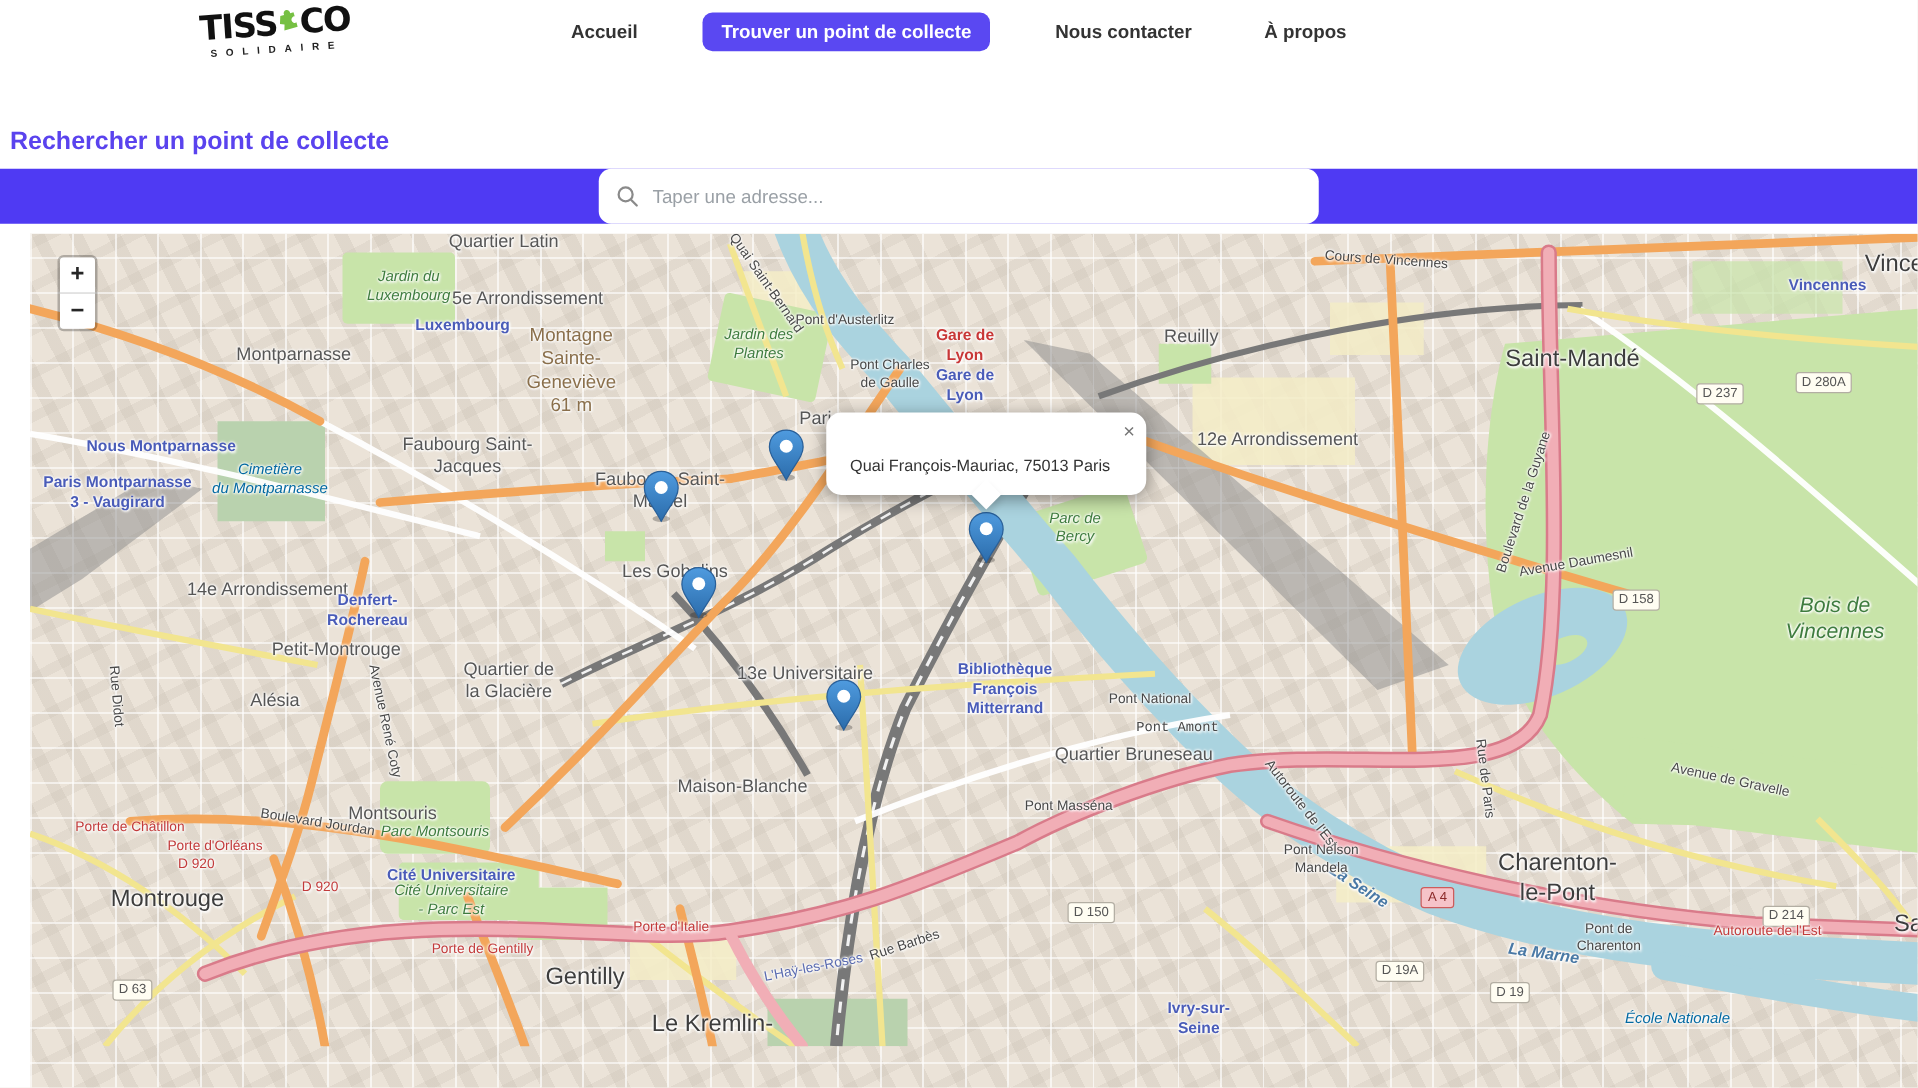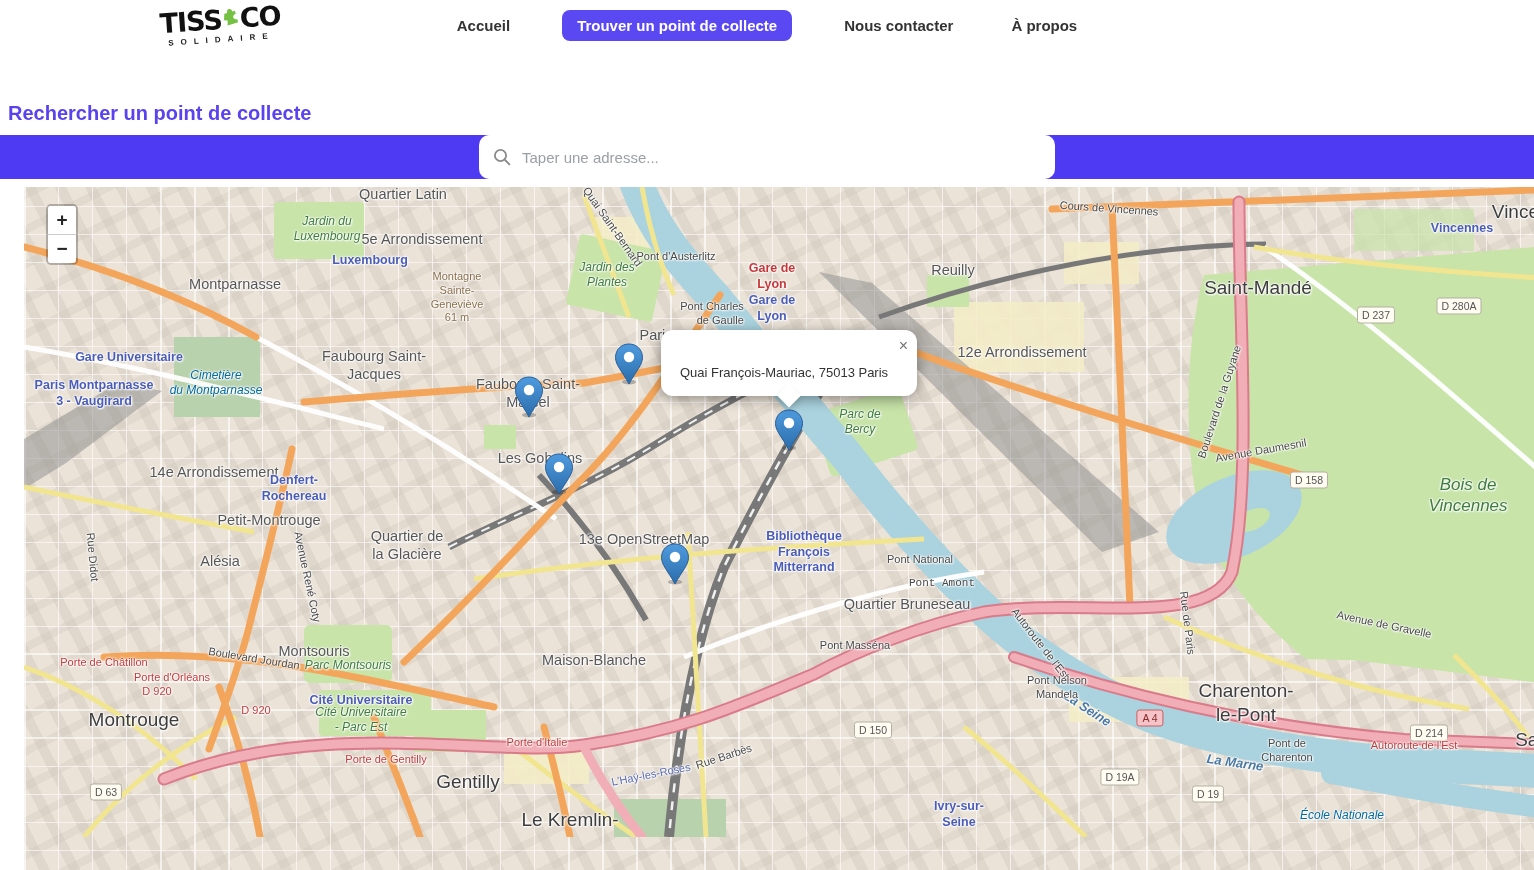--- a/index.html
+++ b/index.html
@@ -33,21 +33,21 @@
   #map-labels{position:absolute;inset:0;pointer-events:none;}
   .lbl{position:absolute;transform:translate(-50%,-50%);white-space:pre;text-align:center;line-height:1.25;
     text-shadow:0 0 2px #fff,0 0 2px #fff,0 0 3px #fff,1px 1px 2px #fff;}
   .t-city{font-size:19px;color:#3d3d3d;}
   .t-suburb{font-size:14.5px;color:#565656;}
   .t-station{font-size:12.5px;font-weight:bold;color:#4a5cb8;}
   .t-station-red{font-size:12.5px;font-weight:bold;color:#c83737;}
   .t-park{font-size:12px;font-style:italic;color:#3e7c3e;}
   .t-park-big{font-size:17px;font-style:italic;color:#3e7c3e;}
   .t-cemetery{font-size:12px;font-style:italic;color:#0369a1;}
-  .t-peak{font-size:11px;color:#8a6f4b;}
+  .t-peak{font-size:15px;color:#8a6f4b;}
   .t-road{font-size:11px;color:#484848;}
   .t-road-blue{font-size:11px;color:#5a6bb0;}
   .t-water{font-size:13px;font-style:italic;color:#4a79a5;font-weight:bold;}
   .t-red-place{font-size:11px;color:#c23b3b;}
   .t-badge{font-size:10.5px;color:#555;background:#fffdf2;border:1px solid #b3aea3;border-radius:3px;
     padding:0 4px;line-height:15px;text-shadow:none;}
   .t-badge-pink{font-size:10.5px;color:#8c2a2a;background:#f6c3c9;border:1px solid #cd5c5c;border-radius:3px;
     padding:0 5px;line-height:15px;text-shadow:none;}
   .marker{position:absolute;width:30px;height:42px;cursor:pointer;}
   
@@ -212,56 +212,56 @@
 Luxembourg</span>
       <span class="lbl t-station" style="left: 346px; top: 74px;">Luxembourg</span>
       <span class="lbl t-peak" style="left: 433px; top: 110px;">Montagne
 Sainte-
 Geneviève
 61 m</span>
       <span class="lbl t-road" style="left: 588px; top: 40px; transform: translate(-50%, -50%) rotate(55deg);">Quai Saint-Bernard</span>
       <span class="lbl t-road" style="left: 652px; top: 70px;">Pont d'Austerlitz</span>
       <span class="lbl t-park" style="left: 583px; top: 88px;">Jardin des
 Plantes</span>
-      <span class="lbl t-road" style="left: 688px; top: 127px; text-align: right;">Pont Charles
+      <span class="lbl t-road" style="left: 688px; top: 113px;">Pont Charles
 de Gaulle</span>
       <span class="lbl t-station-red" style="left: 748px; top: 90px;">Gare de
 Lyon</span>
       <span class="lbl t-station" style="left: 748px; top: 122px;">Gare de
 Lyon</span>
       <span class="lbl t-suburb" style="left: 632px; top: 148px;">Paris</span>
       <span class="lbl t-suburb" style="left: 929px; top: 83px;">Reuilly</span>
       <span class="lbl t-suburb" style="left: 998px; top: 165px;">12e Arrondissement</span>
       <span class="lbl t-road" style="left: 1085px; top: 22px; transform: translate(-50%, -50%) rotate(4deg);">Cours de Vincennes</span>
       <span class="lbl t-station" style="left: 1438px; top: 42px;">Vincennes</span>
       <span class="lbl t-city" style="left: 1512px; top: 25px;">Vincennes</span>
       <span class="lbl t-city" style="left: 1234px; top: 101px;">Saint-Mandé</span>
       <span class="lbl t-badge" style="left: 1352px; top: 128px;">D 237</span>
       <span class="lbl t-badge" style="left: 1435px; top: 119px;">D 280A</span>
       <span class="lbl t-suburb" style="left: 211px; top: 97px;">Montparnasse</span>
-      <span class="lbl t-station" style="left: 105px; top: 171px;">Gare Universitaire</span>
+      <span class="lbl t-station" style="left: 105px; top: 171px;">Nous Montparnasse</span>
       <span class="lbl t-station" style="left: 70px; top: 207px;">Paris Montparnasse
 3 - Vaugirard</span>
       <span class="lbl t-cemetery" style="left: 192px; top: 196px;">Cimetière
 du Montparnasse</span>
       <span class="lbl t-suburb" style="left: 350px; top: 178px;">Faubourg Saint-
 Jacques</span>
       <span class="lbl t-suburb" style="left: 504px; top: 206px;">Faubourg Saint-
 Marcel</span>
       <span class="lbl t-suburb" style="left: 190px; top: 285px;">14e Arrondissement</span>
       <span class="lbl t-station" style="left: 270px; top: 302px;">Denfert-
 Rochereau</span>
       <span class="lbl t-suburb" style="left: 245px; top: 333px;">Petit-Montrouge</span>
       <span class="lbl t-road" style="left: 283px; top: 390px; transform: translate(-50%, -50%) rotate(78deg);">Avenue René Coty</span>
       <span class="lbl t-suburb" style="left: 196px; top: 374px;">Alésia</span>
       <span class="lbl t-suburb" style="left: 383px; top: 358px;">Quartier de
 la Glacière</span>
       <span class="lbl t-suburb" style="left: 516px; top: 271px;">Les Gobelins</span>
-      <span class="lbl t-suburb" style="left: 620px; top: 352px;">13e OpenStreetMap</span>
-      <span class="lbl t-suburb" style="left: 570px; top: 473px;">Maison-Blanche</span>
+      <span class="lbl t-suburb" style="left: 620px; top: 352px;">13e Universitaire</span>
+      <span class="lbl t-suburb" style="left: 570px; top: 443px;">Maison-Blanche</span>
       <span class="lbl t-suburb" style="left: 290px; top: 464px;">Montsouris</span>
       <span class="lbl t-park" style="left: 324px; top: 478px;">Parc Montsouris</span>
       <span class="lbl t-road" style="left: 230px; top: 472px; transform: translate(-50%, -50%) rotate(9deg);">Boulevard Jourdan</span>
       <span class="lbl t-station" style="left: 337px; top: 514px;">Cité Universitaire</span>
       <span class="lbl t-park" style="left: 337px; top: 533px;">Cité Universitaire
 - Parc Est</span>
       <span class="lbl t-red-place" style="left: 80px; top: 476px;">Porte de Châtillon</span>
       <span class="lbl t-red-place" style="left: 148px; top: 491px;">Porte d'Orléans</span>
       <span class="lbl t-red-place" style="left: 133px; top: 505px;">D 920</span>
       <span class="lbl t-red-place" style="left: 232px; top: 524px;">D 920</span>

